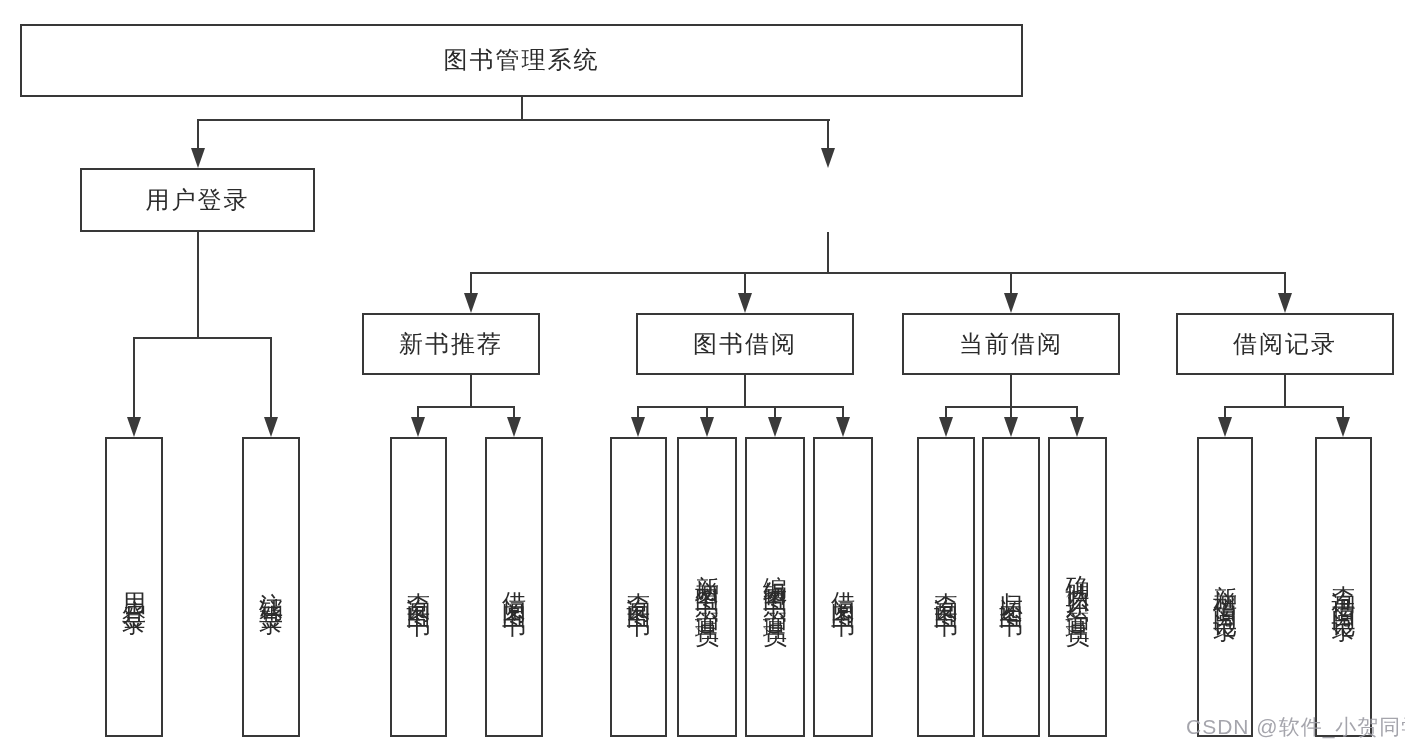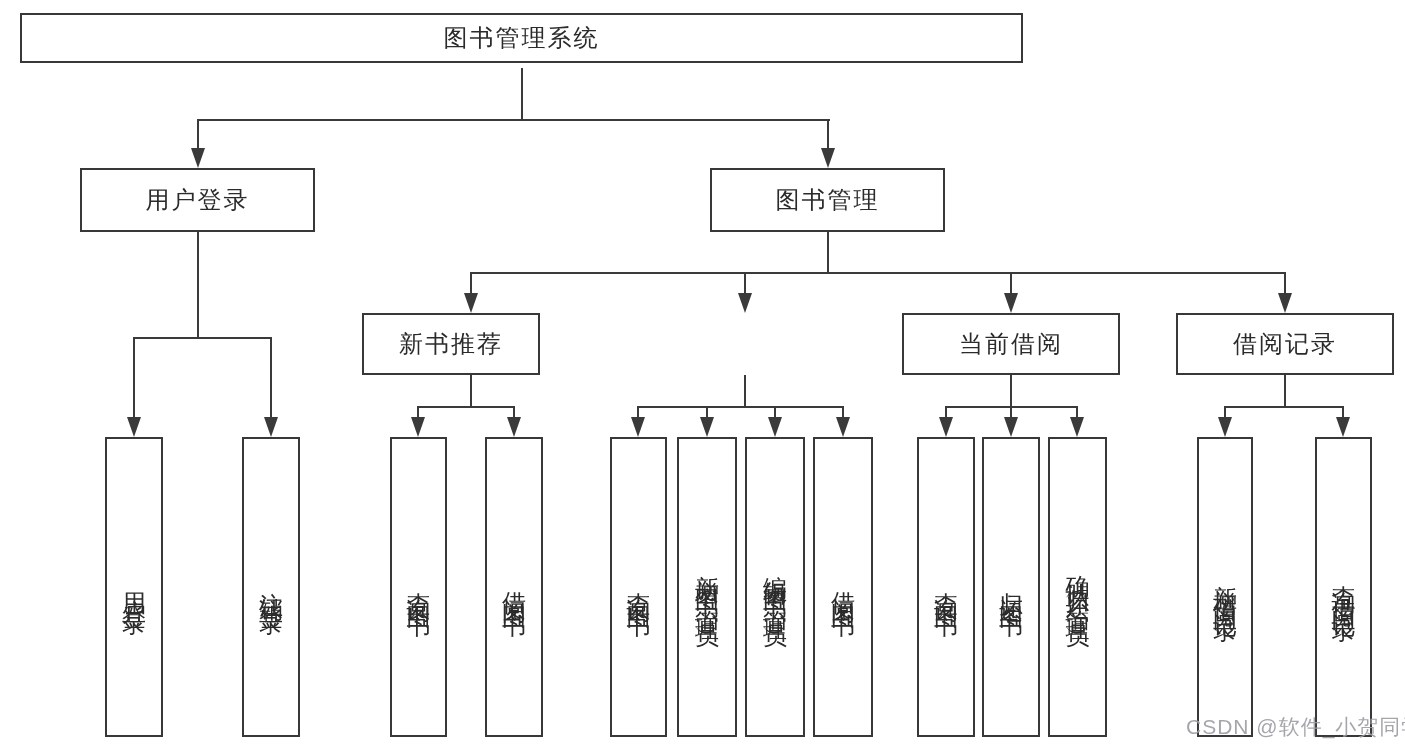--- a/index.html
+++ b/index.html
@@ -58,33 +58,33 @@
     z-index:5;
     white-space:nowrap;
     opacity:.9;
   }
 </style>
 </head>
 <body>
 
 <div class="canvas">
 
-  <div class="box" style="left:20px;top:13px;width:1003px;height:50px">
+  <div class="box" style="left:20px;top:24px;width:1003px;height:73px">
     <span class="label">图书管理系统</span>
   </div>
 
   <div class="box" style="left:80px;top:168px;width:235px;height:64px">
     <span class="label">用户登录</span>
   </div>
-  <div class="box" style="left:710px;top:168px;width:235px;height:64px">
-    <span class="label">图书管理</span>
-  </div>
 
   <div class="box" style="left:362px;top:313px;width:178px;height:62px">
     <span class="label">新书推荐</span>
+  </div>
+  <div class="box" style="left:636px;top:313px;width:218px;height:62px">
+    <span class="label">图书借阅</span>
   </div>
   <div class="box" style="left:1176px;top:313px;width:218px;height:62px">
     <span class="label">借阅记录</span>
   </div>
   <div class="box" style="left:902px;top:313px;width:218px;height:62px">
     <span class="label">当前借阅</span>
   </div>
 
   <div class="box v" style="left:105px;top:437px;width:58px;height:300px">
     <span class="label">用户登录</span>

